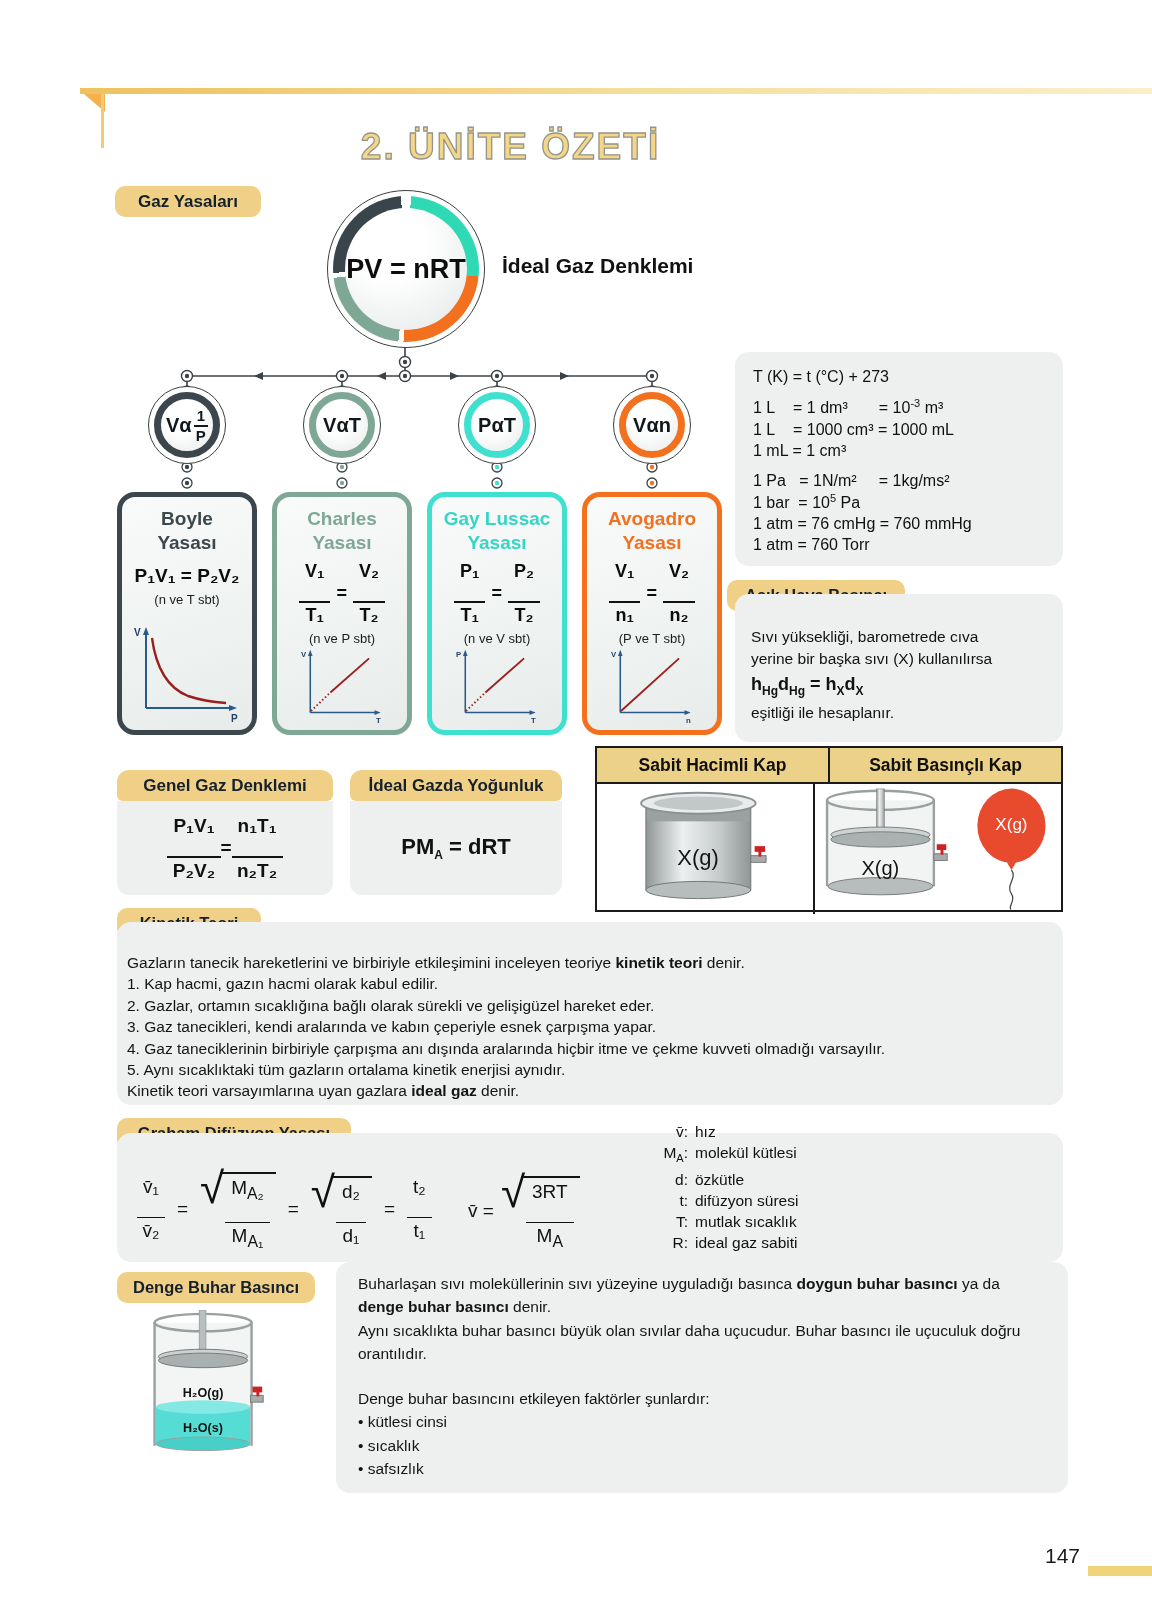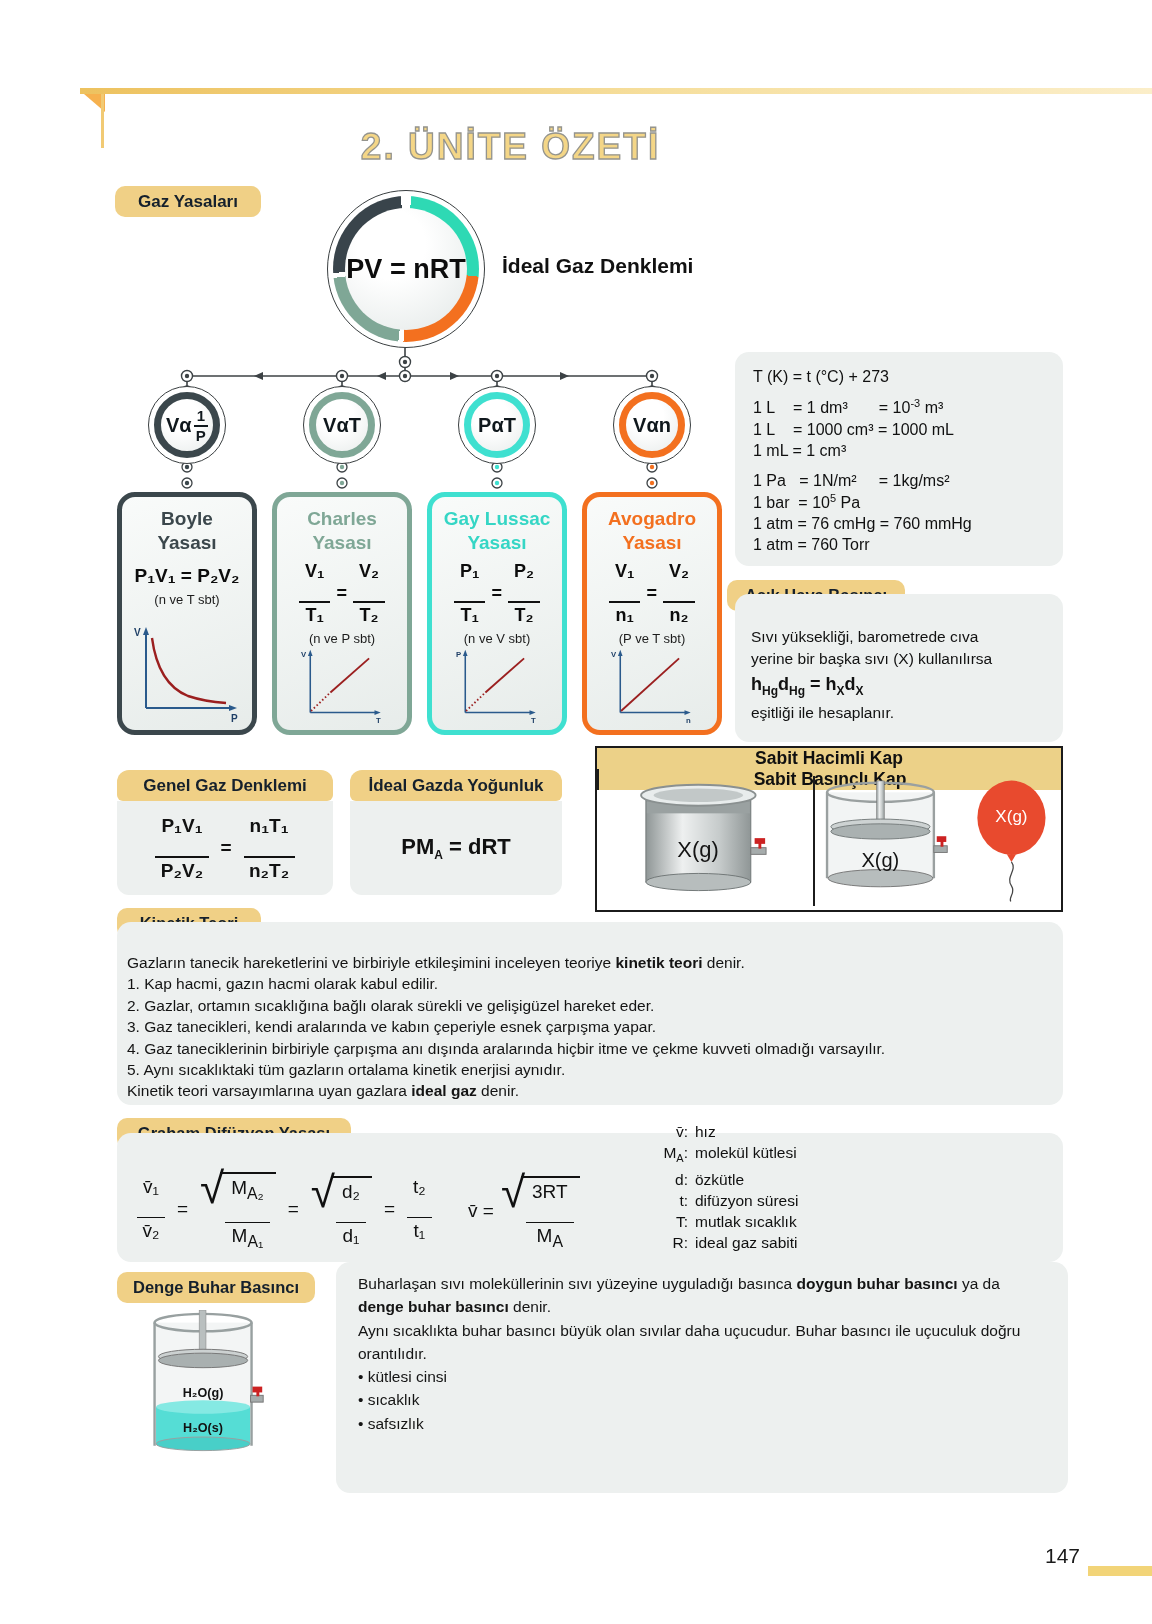--- a/index.html
+++ b/index.html
@@ -83,33 +83,33 @@
   .gap-before { margin-top:9px; }
   .openair-badge { left:727px; top:580px; width:178px; height:31px; font-size:16.5px; }
   .openair-panel { left:735px; top:594px; width:328px; height:148px;
     padding:32px 16px 0; font-size:15.5px; line-height:1.42; }
   .openair-formula { font-size:18px; font-weight:bold; margin:2px 0; }
   .openair-formula sub, .density-formula sub { font-size:12px; }
 
   
   .vtable { left:595px; top:746px; width:468px; height:166px;
     border:2px solid #1b1b1b; background:#fff; }
-  .vtable .hrow { display:flex; height:28px; border-bottom:2px solid #1b1b1b;flex-direction:column; }
+  .vtable .hrow { display:flex; height:36px; border-bottom:2px solid #1b1b1b; }
   .vtable .hcell { flex:1; background:#ecd188; display:flex; align-items:center;
     justify-content:center; font-weight:bold; font-size:17.5px; color:#101010; }
   .vtable .hcell + .hcell { border-left:2px solid #1b1b1b; }
   .vtable .brow { display:flex; height:130px; }
   .vtable .bcell { flex:1; display:flex; align-items:center; justify-content:center; }
   .vtable .bcell + .bcell { border-left:2px solid #1b1b1b; }
 
   
   .fp-head { height:31px; font-size:17px; border-radius:12px 12px 6px 6px; }
   .genel-head { left:117px; top:770px; width:216px; }
   .genel-body { left:117px; top:801px; width:216px; height:94px; border-radius:0 0 12px 12px;
-    display:flex; align-items:center; justify-content:center; gap:12px;
+    display:flex; align-items:center; justify-content:center; gap:0;
     font-size:19px; font-weight:bold; }
   .density-head { left:350px; top:770px; width:212px; }
   .density-body { left:350px; top:801px; width:212px; height:94px; border-radius:0 0 12px 12px;
     display:flex; align-items:center; justify-content:center; }
   .density-formula { font-size:22px; font-weight:bold; }
 
   
   .kinetic-badge { left:117px; top:908px; width:144px; height:30px; font-size:16.5px; }
   .kinetic-panel { left:117px; top:922px; width:946px; height:183px;
     padding:30px 12px 0 10px; font-size:15.5px; line-height:21.4px; color:#141414; }
@@ -509,20 +509,21 @@
   <span class="t">T:</span>
     <span>mutlak sıcaklık</span>
   <span class="t">R:</span>
     <span>ideal gaz sabiti</span>
 </div>
 
 <div class="abs badge vapor-badge">Denge Buhar Basıncı</div>
 <div class="abs panel vapor-panel">
   <p>Buharlaşan sıvı moleküllerinin sıvı yüzeyine uyguladığı basınca <b>doygun buhar basıncı</b> ya da <b>denge buhar basıncı</b> denir.</p>
   <p>Aynı sıcaklıkta buhar basıncı büyük olan sıvılar daha uçucudur. Buhar basıncı ile uçuculuk doğru orantılıdır.</p>
+  <p class="vapor-p3">Denge buhar basıncını etkileyen faktörler şunlardır:</p>
   <div class="vapor-bullets">
     <div>kütlesi cinsi</div>
     <div>sıcaklık</div>
     <div>safsızlık</div>
   </div>
 </div>
 
 <svg class="abs" style="left:140px; top:1310px;" width="130" height="160" viewBox="0 0 130 165">
   <rect x="14" y="13" width="98" height="127" fill="#f3f5f5"></rect>
   <ellipse cx="63" cy="13" rx="50" ry="9" fill="none" stroke="#98a0a0" stroke-width="2.5"></ellipse>

